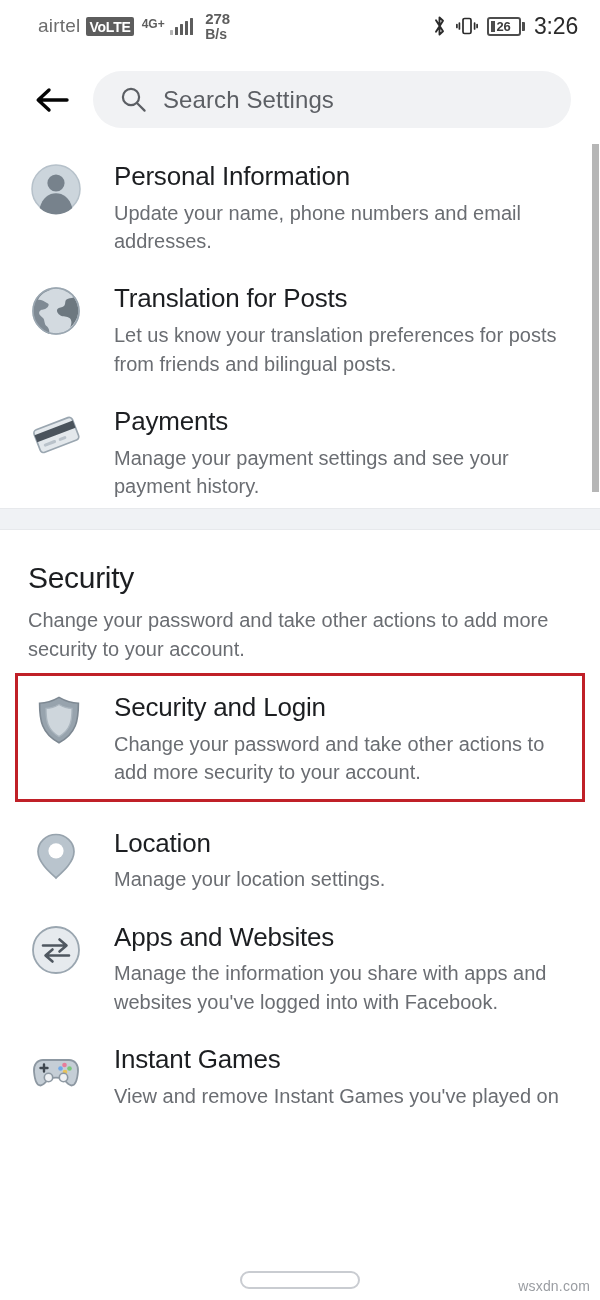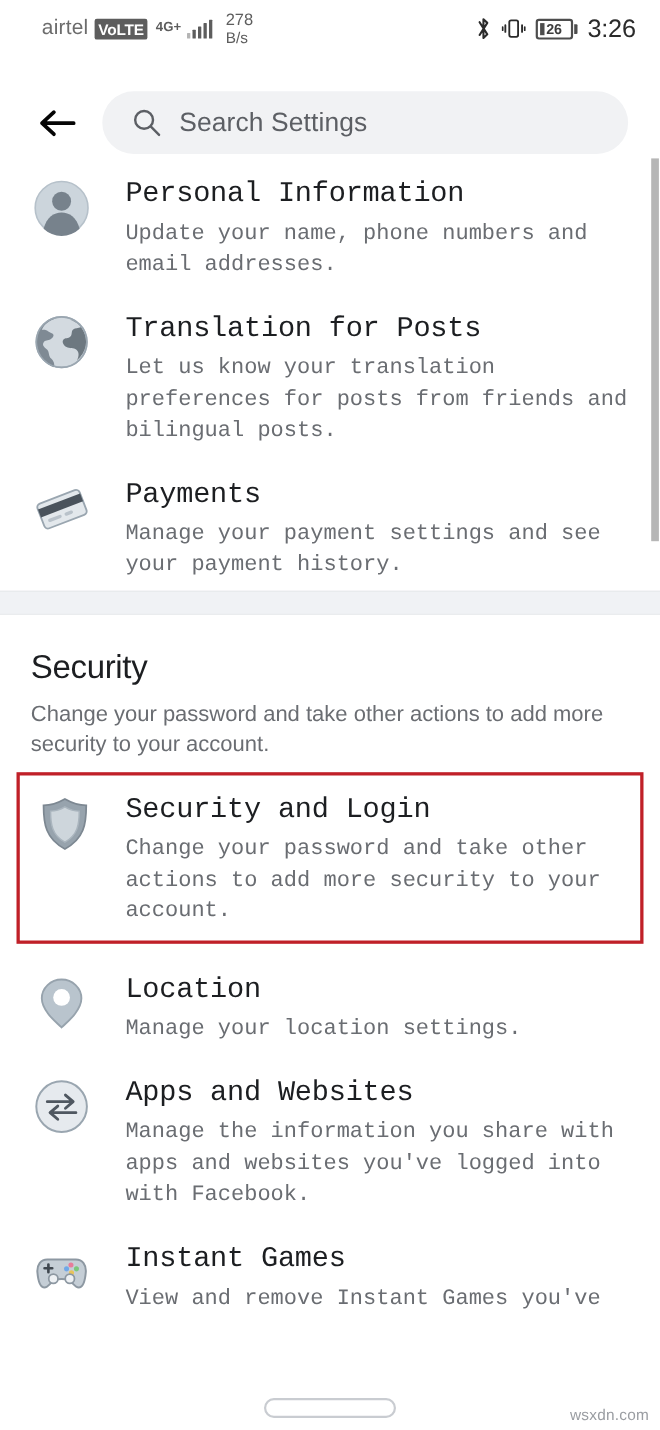--- a/index.html
+++ b/index.html
@@ -79,20 +79,21 @@
   .sig-bars i:nth-child(4){ height: 14px; }
   .sig-bars i:nth-child(5){ height: 17px; }
 
   .net-speed {
     display: flex;
     flex-direction: column;
     line-height: 1.02;
     margin-left: 6px;
     font-size: 15px;
     color: #5d5d5d;
+    font-weight: bold;
   }
   .net-speed .unit { font-size: 14px; }
 
   .status-right {
     margin-left: auto;
     display: flex;
     align-items: center;
     gap: 9px;
   }
   .status-right svg { display: block; }
@@ -132,21 +133,21 @@
   }
   .clock {
     font-size: 23px;
     color: #2b2b2b;
     letter-spacing: -0.2px;
   }
 
   
   .search-header {
     position: absolute;
-    top: 68px; left: 0;
+    top: 56px; left: 0;
     width: 600px;
     height: 88px;
     display: flex;
     align-items: center;
     padding: 0 29px;
     background: #ffffff;
     border-bottom: 1px solid #e4e6eb;
   }
   .back-btn {
     width: 46px; height: 46px;
@@ -205,21 +206,20 @@
     background: #f0f2f5;
     border-top: 1px solid #e7e9ec;
     border-bottom: 1px solid #e7e9ec;
   }
 
   .row {
     display: flex;
     align-items: flex-start;
     padding: 18px 28px 8px 28px;
     cursor: pointer;
-    font-family: Liberation Mono, monospace;
   }
   .row-icon {
     flex: 0 0 auto;
     width: 56px;
     height: 56px;
     margin-top: 2px;
     display: flex;
     align-items: center;
     justify-content: center;
   }

